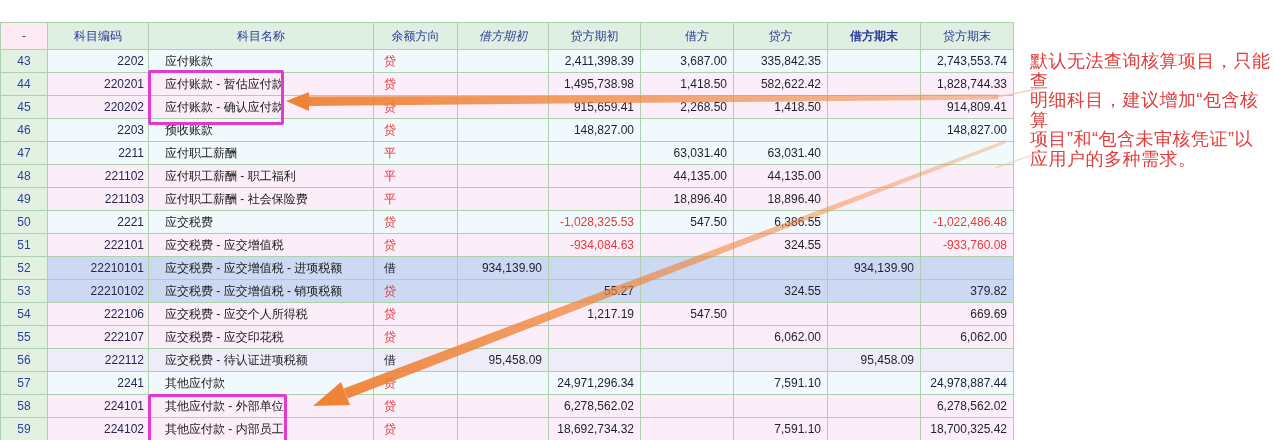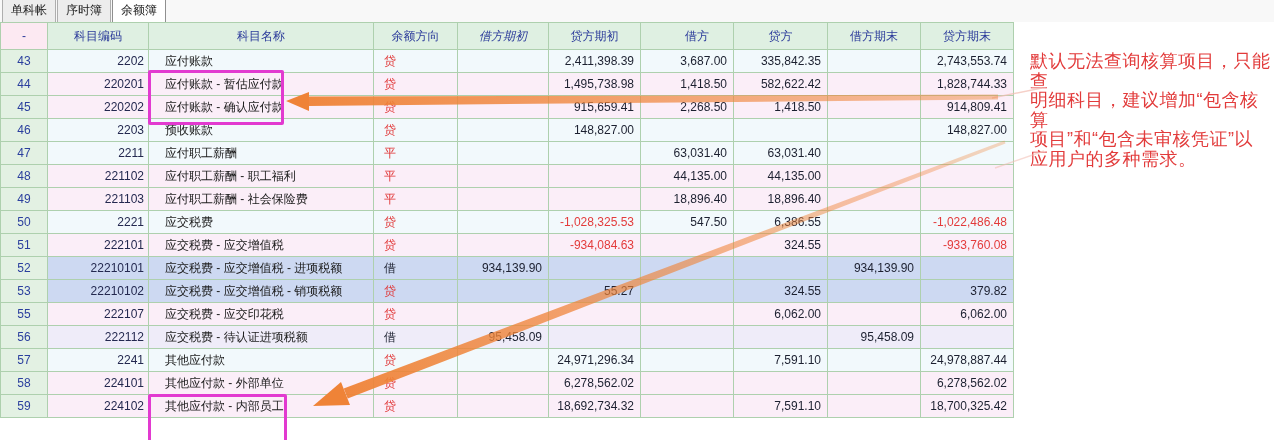--- a/index.html
+++ b/index.html
@@ -50,39 +50,34 @@
   #arrows-svg{position:absolute;left:0;top:0;z-index:6;pointer-events:none;}
   .arr{fill:var(--accent-orange);}
   .st-o{stop-color:var(--accent-orange);}
   .leader{stroke:var(--leader-pink);stroke-width:1.5;}
 </style>
 </head>
 <body>
 
 <div id="stage">
 
-  <div id="tab-bar">
-      <div class="tab">单科帐</div>
-      <div class="tab">序时簿</div>
-      <div class="tab active">余额簿</div>
-    </div>
 
   <div id="grid-wrap">
     <table>
       <thead>
         <tr id="hdr-row">
             <th class="corner" style="width: 47px;">-</th>
             <th style="width: 101px;">科目编码</th>
             <th style="width: 225px;">科目名称</th>
             <th style="width: 84px;">余额方向</th>
             <th style="width: 91px; font-style: italic;">借方期初</th>
             <th style="width: 92px;">贷方期初</th>
             <th style="width: 93px; padding-left: 24px;">借方</th>
             <th style="width: 94px;">贷方</th>
-            <th style="width: 93px;">借方期末</th>
+            <th style="width: 93px; font-weight: bold;">借方期末</th>
             <th style="width: 93px;">贷方期末</th>
           </tr>
       </thead>
       <tbody id="grid-body">
           <tr class="r-p">
             <td class="rownum">43</td>
             <td class="code">2202</td>
             <td class="name">应付账款</td>
             <td class="dir dir-red">贷</td>
             <td class="num"></td>
@@ -204,20 +199,32 @@
             <td class="rownum">53</td>
             <td class="code">22210102</td>
             <td class="name">应交税费 - 应交增值税 - 销项税额</td>
             <td class="dir dir-red">贷</td>
             <td class="num"></td>
             <td class="num">55.27</td>
             <td class="num"></td>
             <td class="num">324.55</td>
             <td class="num"></td>
             <td class="num">379.82</td>
+          </tr>
+          <tr class="r-c">
+            <td class="rownum">54</td>
+            <td class="code">222106</td>
+            <td class="name">应交税费 - 应交个人所得税</td>
+            <td class="dir dir-red">贷</td>
+            <td class="num"></td>
+            <td class="num">1,217.19</td>
+            <td class="num">547.50</td>
+            <td class="num"></td>
+            <td class="num"></td>
+            <td class="num">669.69</td>
           </tr>
           <tr class="r-c">
             <td class="rownum">55</td>
             <td class="code">222107</td>
             <td class="name">应交税费 - 应交印花税</td>
             <td class="dir dir-red">贷</td>
             <td class="num"></td>
             <td class="num"></td>
             <td class="num"></td>
             <td class="num">6,062.00</td>

